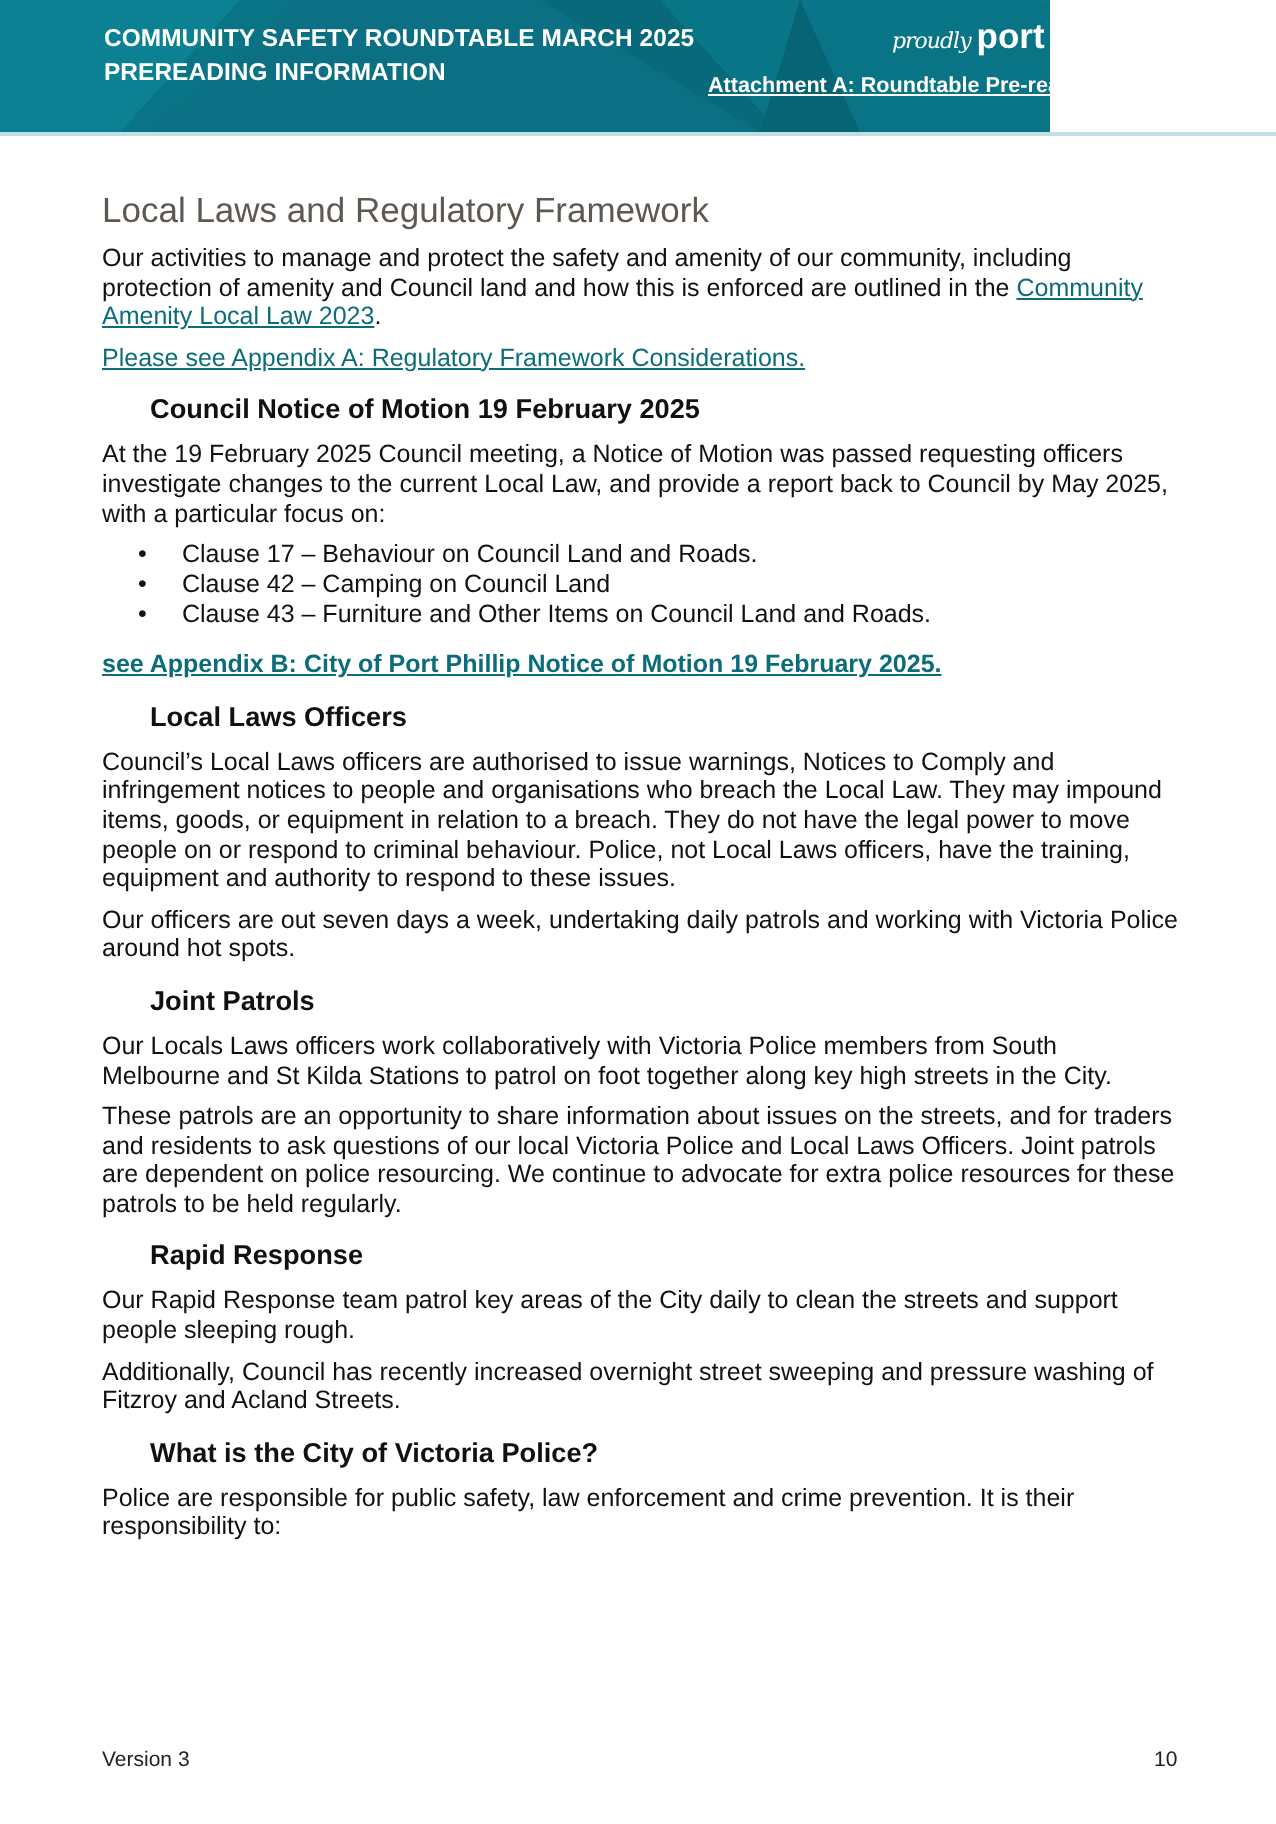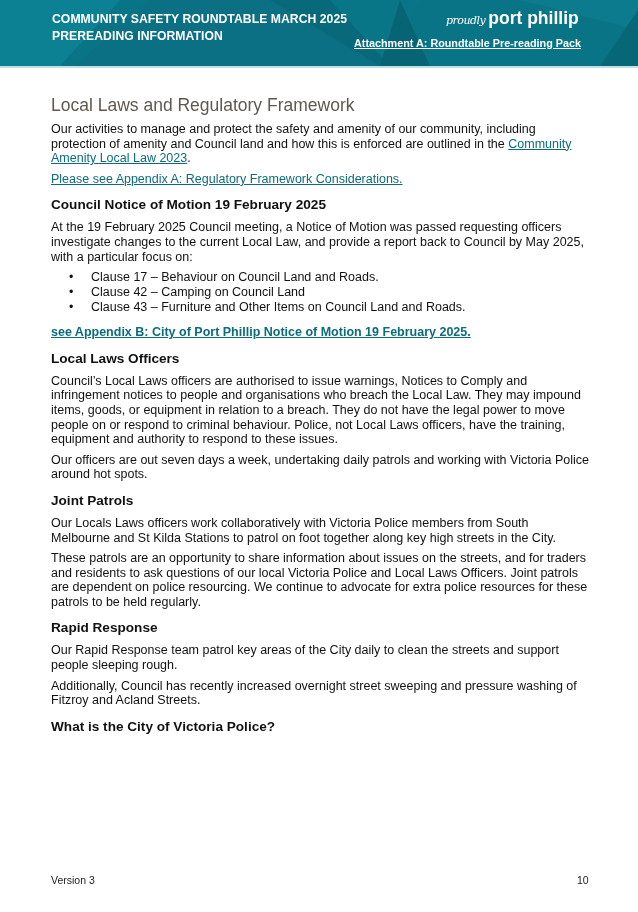--- a/index.html
+++ b/index.html
@@ -1,21 +1,21 @@
 <!DOCTYPE html>
 <html><head>
 <meta charset="utf-8">
 <style>
   html, body { margin: 0; padding: 0; }
   body {
     width: 638px; height: 912px; background: #ffffff; position: relative; overflow: hidden;
     font-family: "Liberation Sans", sans-serif; color: #111111;
   }
   .banner {
-    position: absolute; left: 0; top: 0; width: 638px; height: 66px;
+    position: absolute; left: 0; top: 0; width: 525px; height: 66px;
     background: #0f172a; overflow: hidden;
   }
   .banner svg.bg { position: absolute; left: 0; top: 0; }
   .banner-line { position: absolute; left: 0; top: 66px; width: 638px; height: 2px; background: #bfdfe5; }
   .banner-title {
     position: absolute; left: 52px; top: 11px; color: #ffffff; font-weight: bold;
     font-size: 12.2px; line-height: 17px; letter-spacing: 0.05px;
   }
   .logo {
     position: absolute; left: 446px; top: 8px; color: #ffffff; white-space: nowrap;
@@ -29,21 +29,21 @@
   }
   .content { position: absolute; left: 51px; top: 94px; width: 540px; }
   .h1 { color: #5f5850; font-weight: normal; font-size: 17.5px; line-height: 22px; margin: 0 0 6px 0; }
   .h2 { font-weight: bold; font-size: 13.6px; line-height: 17px; margin: 0 0 7px 0; color: #111; }
   p { margin: 0 0 6px 0; font-size: 12.5px; line-height: 14.6px; }
   a, .link { color: #0b6c7a; text-decoration: underline; }
   .link-bold { font-weight: bold; }
   ul { margin: 2px 0 10px 0; padding: 0; list-style: none; }
   ul li { position: relative; padding-left: 40px; font-size: 12.5px; line-height: 15px; }
   ul li::before { content: "•"; position: absolute; left: 18px; top: 0; }
-  .sp-h2 { margin-top: 10px; }
+  .sp-h2 { margin-top: 10px; margin-left: 24px; }
   .footer-left { position: absolute; left: 51px; top: 874px; font-size: 10.5px; color: #222; }
   .footer-right { position: absolute; left: 577px; top: 874px; font-size: 10.5px; color: #222; }
 </style>
 </head>
 <body>
 
 <div class="banner">
   <svg class="bg" width="638" height="66">
     <rect x="0" y="0" width="638" height="66" fill="#0a7487"></rect>
     <polygon points="0,0 120,0 60,66 0,66" fill="#0d8799" opacity="0.7"></polygon>
@@ -86,16 +86,17 @@
 
   <div class="h2 sp-h2">Joint Patrols</div>
   <p>Our Locals Laws officers work collaboratively with Victoria Police members from South Melbourne and St Kilda Stations to patrol on foot together along key high streets in the City.</p>
   <p>These patrols are an opportunity to share information about issues on the streets, and for traders and residents to ask questions of our local Victoria Police and Local Laws Officers. Joint patrols are dependent on police resourcing. We continue to advocate for extra police resources for these patrols to be held regularly.</p>
 
   <div class="h2 sp-h2">Rapid Response</div>
   <p>Our Rapid Response team patrol key areas of the City daily to clean the streets and support people sleeping rough.</p>
   <p>Additionally, Council has recently increased overnight street sweeping and pressure washing of Fitzroy and Acland Streets.</p>
 
   <div class="h2 sp-h2">What is the City of Victoria Police?</div>
+  <p>Police are responsible for public safety, law enforcement and crime prevention. It is their responsibility to:</p>
 </div>
 
 <div class="footer-left">Version 3</div>
 <div class="footer-right">10</div>
 
 </body></html>

